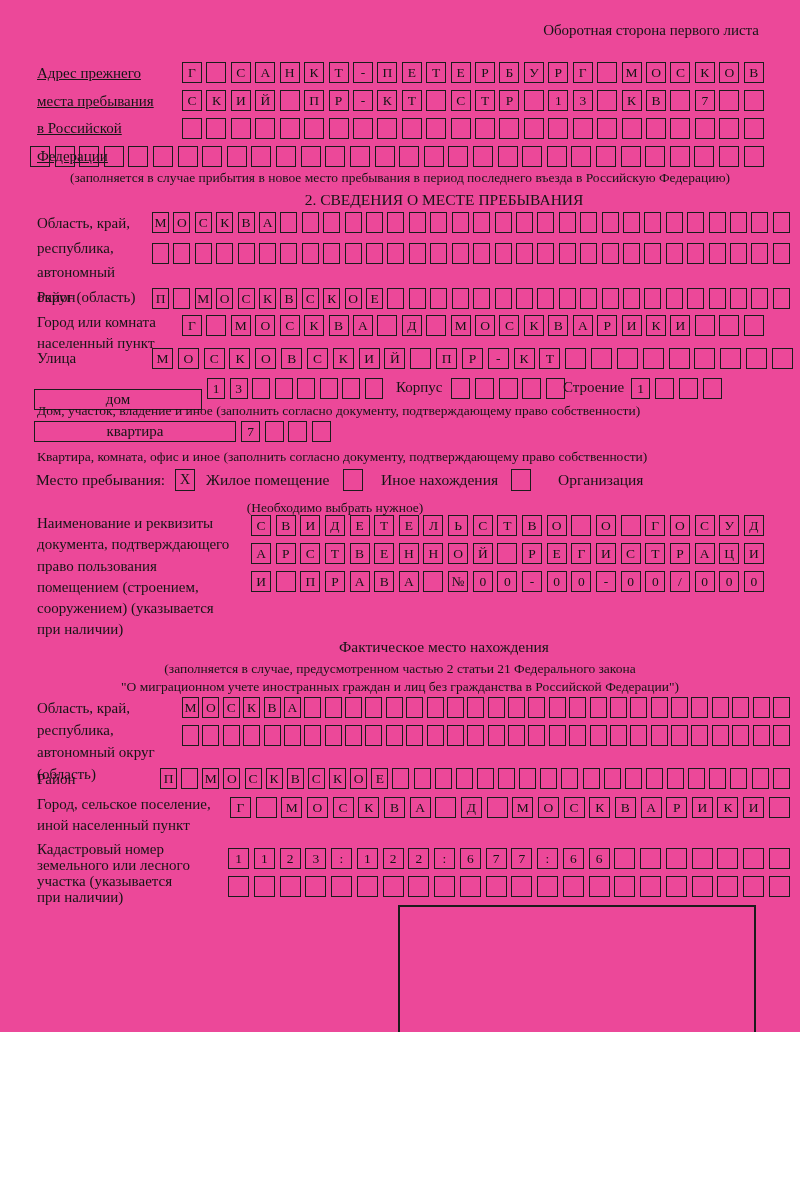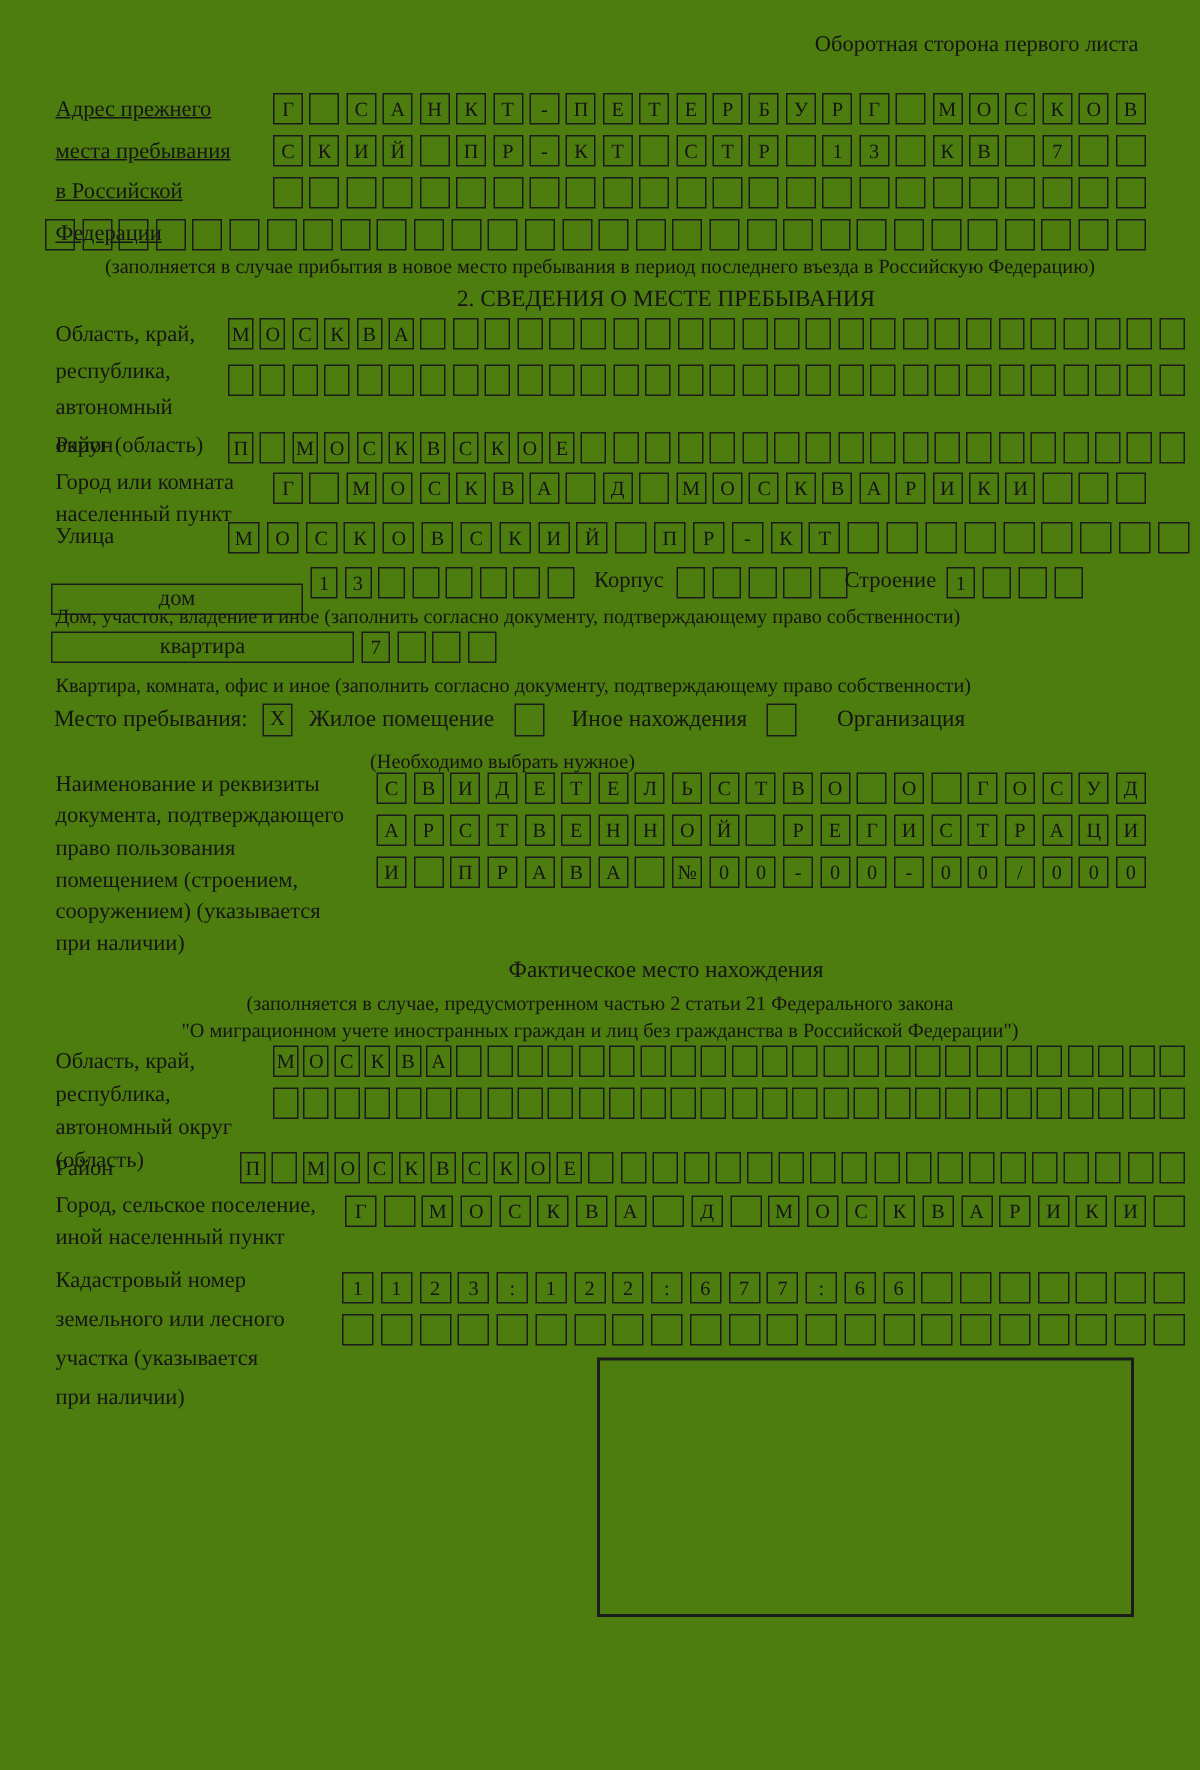--- a/index.html
+++ b/index.html
@@ -1,16 +1,16 @@
 <!DOCTYPE html>
 <html><head>
 <meta charset="utf-8">
 <style>
   html,body{margin:0;padding:0;background:#fff;}
-  .page{position:relative;width:800px;height:1180px;background:#4d7c0f;
+  .page{position:relative;width:800px;height:1032px;background:#ec4899;
         font-family:"Liberation Serif","DejaVu Serif",serif;color:#151515;overflow:hidden;}
   .abs{position:absolute;}
   .lbl{font-size:15px;white-space:pre-line;}
   .note{font-size:13.5px;}
   .ttl{font-weight:400;font-size:15.5px;margin-left:44px;}
   .ctr{text-align:center;}
   .boxrow{display:flex;justify-content:space-between;}
   .cb{flex:0 0 auto;width:var(--bw,20px);height:21px;box-sizing:border-box;
       border:1.4px solid #1c1c1c;display:flex;align-items:center;justify-content:center;
       font-size:13.5px;line-height:1;}
@@ -556,21 +556,21 @@
       <span class="cb">К</span>
       <span class="cb">В</span>
       <span class="cb">А</span>
       <span class="cb">Р</span>
       <span class="cb">И</span>
       <span class="cb">К</span>
       <span class="cb">И</span>
       <span class="cb"></span>
     </div>
 
-  <div class="abs lbl" style="left:37px;top:841px;line-height:26px;">Кадастровый номер
+  <div class="abs lbl" style="left:37px;top:841px;line-height:16px;">Кадастровый номер
 земельного или лесного
 участка (указывается
 при наличии)</div>
   <div class="abs boxrow" style="left:228px;top:848px;width:562px;--bw:21px;">
       <span class="cb">1</span>
       <span class="cb">1</span>
       <span class="cb">2</span>
       <span class="cb">3</span>
       <span class="cb">:</span>
       <span class="cb">1</span>

